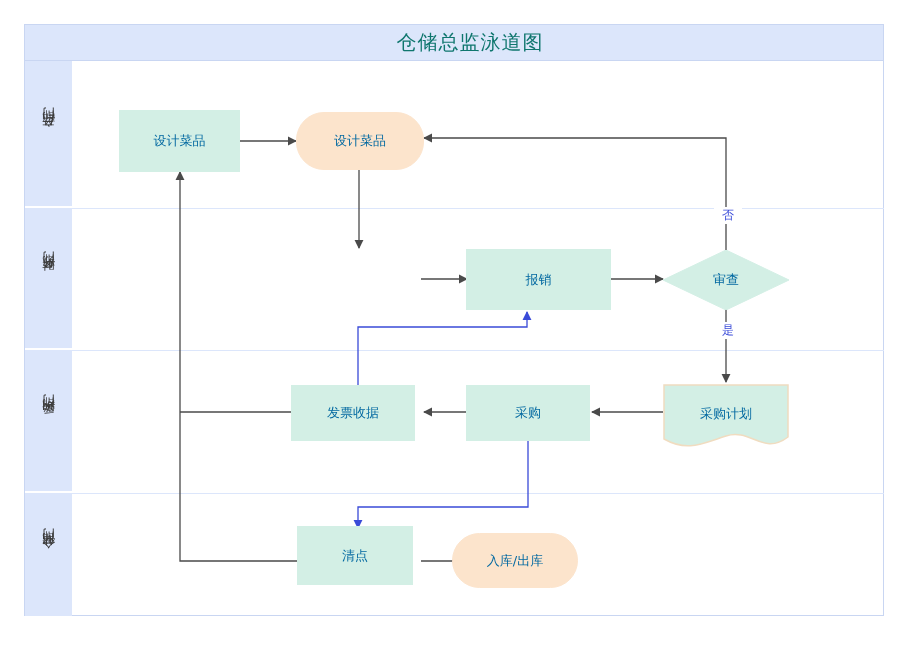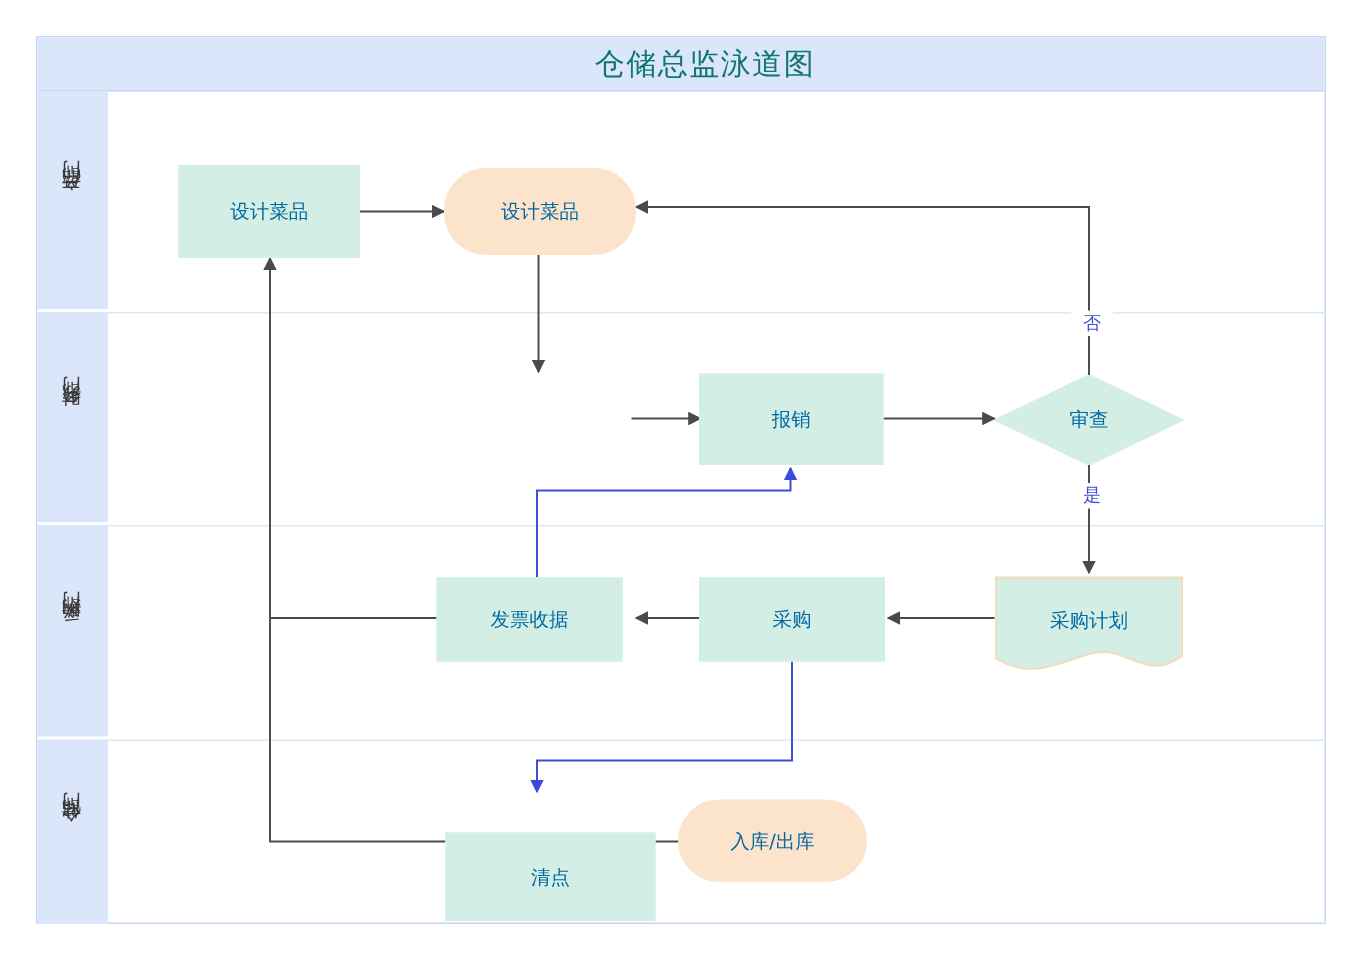--- a/index.html
+++ b/index.html
@@ -241,21 +241,21 @@
 
   <div class="node node-rect" style="left:119px;top:110px;width:121px;height:62px;">
     <span>设计菜品</span>
   </div>
 
   <div class="node node-round" style="left:296px;top:112px;width:128px;height:58px;">
     <span>设计菜品</span>
   </div>
 
 
-  <div class="node node-rect" style="left:466px;top:249px;width:123px;height:61px;">
+  <div class="node node-rect" style="left:466px;top:249px;width:145px;height:61px;">
     <span>报销</span>
   </div>
 
   <div class="node node-diamond" style="left:663px;top:250px;width:126px;height:60px;">
     <svg class="dia-shape" viewBox="0 0 126 60" preserveAspectRatio="none">
       <polygon points="63,0 126,30 63,60 0,30" fill="#d3efe5" stroke="#d3efe5"></polygon>
     </svg>
     <span class="dia-text">审查</span>
   </div>
 
@@ -267,21 +267,21 @@
     <span>采购</span>
   </div>
 
   <div class="node node-doc" style="left:663px;top:384px;width:126px;height:66px;">
     <svg class="doc-shape" viewBox="0 0 126 66" preserveAspectRatio="none">
       <path d="M 1 1 L 125 1 L 125 53 C 100 72 88 44 63 52 C 38 60 24 68 1 55 Z" fill="#d3efe5" stroke="#f0dcc0" stroke-width="1.5"></path>
     </svg>
     <span class="doc-text">采购计划</span>
   </div>
 
-  <div class="node node-rect" style="left:297px;top:555px;width:140px;height:59px;">
+  <div class="node node-rect" style="left:297px;top:526px;width:116px;height:59px;">
     <span>清点</span>
   </div>
 
   <div class="node node-round" style="left:452px;top:533px;width:126px;height:55px;">
     <span>入库/出库</span>
   </div>
 
   <div class="edge-label" style="left:714px;top:207px;width:24px;">否</div>
   <div class="edge-label" style="left:714px;top:322px;width:24px;">是</div>
 

